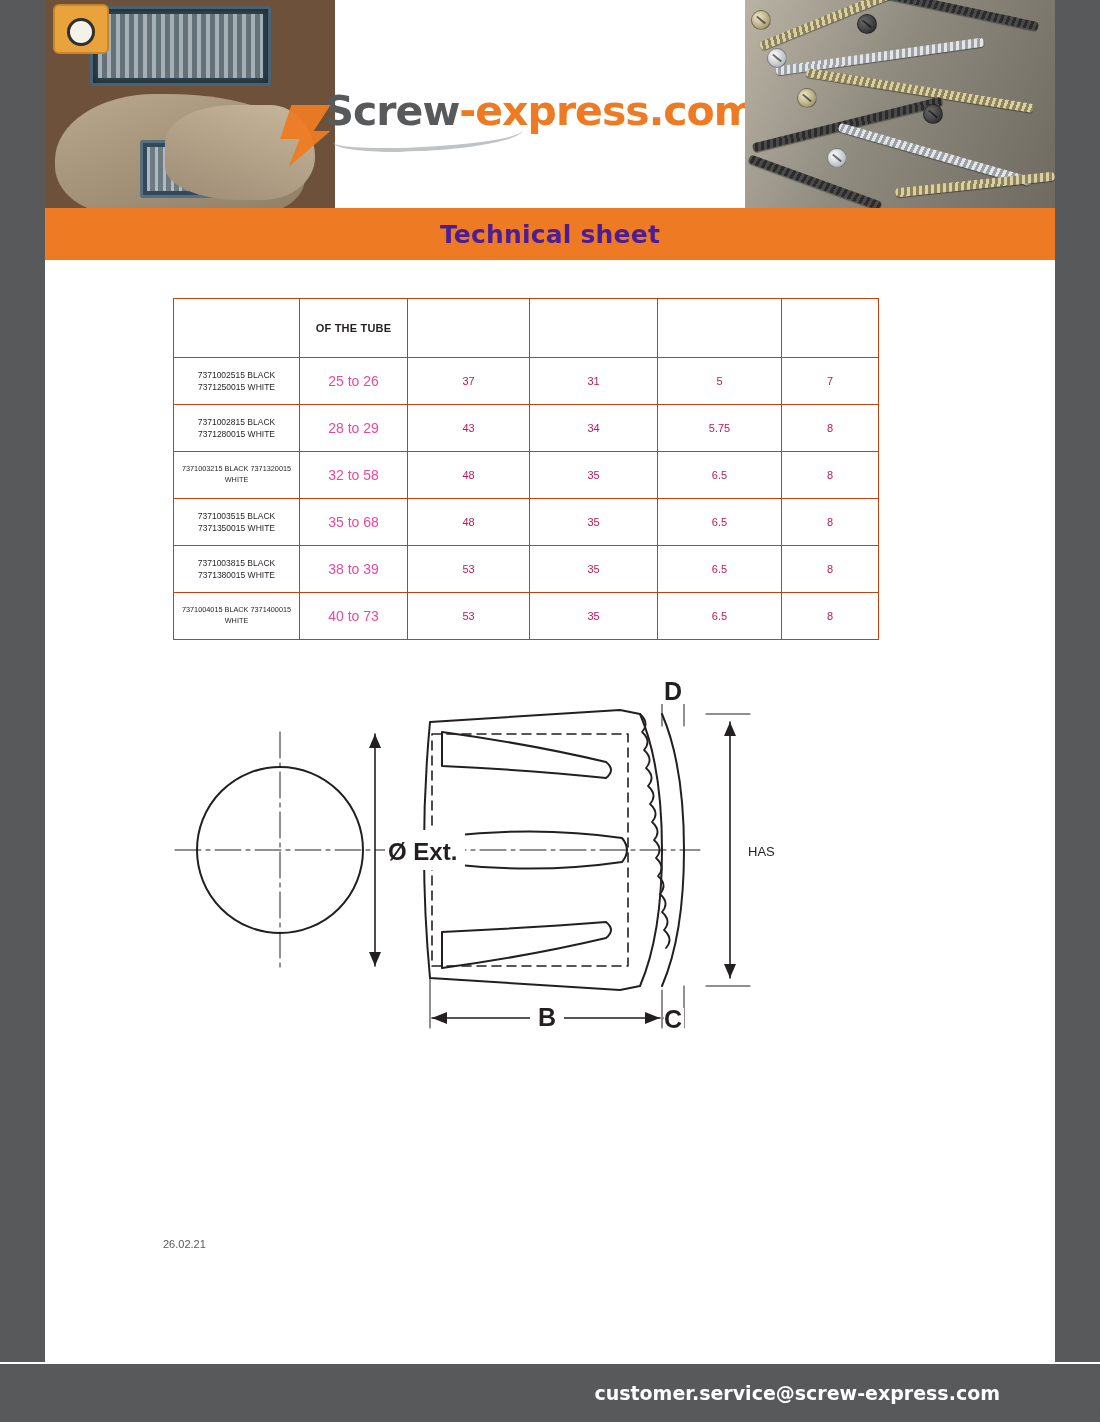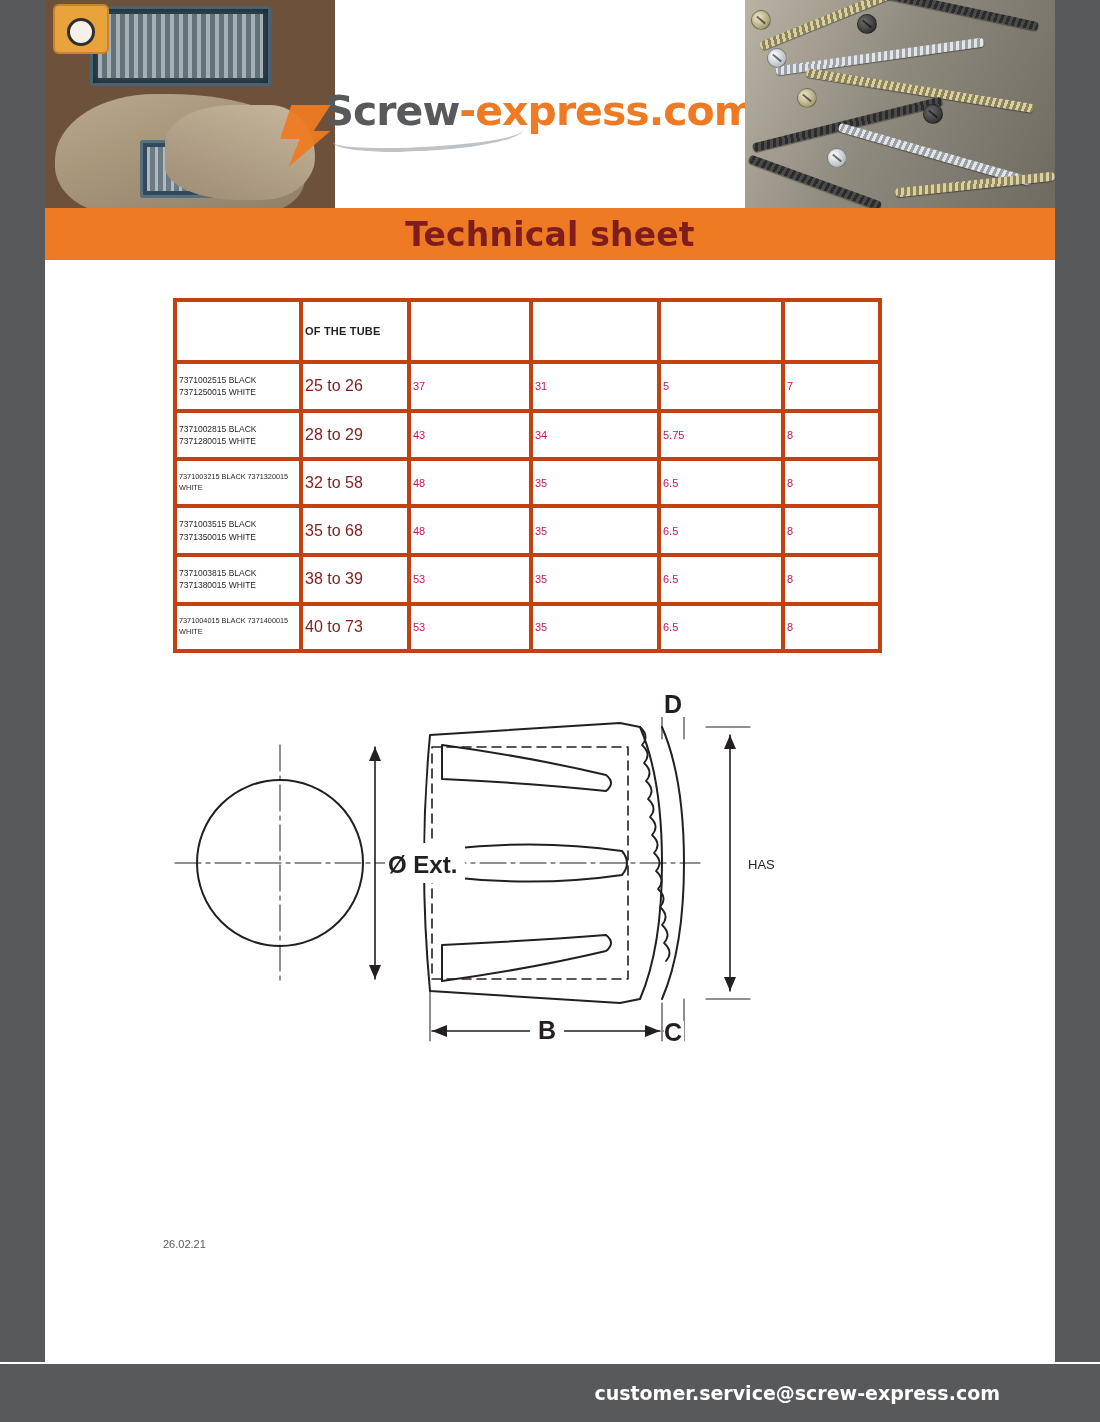--- a/index.html
+++ b/index.html
@@ -207,39 +207,39 @@
     height: 52px;
     background: #ee7b23;
     display: flex;
     align-items: center;
     justify-content: center;
     position: relative;
   }
   .title-bar h1 {
     margin: 0;
     font-family: "DejaVu Sans", sans-serif;
-    font-size: 33px;
+    font-size: 25px;
     font-weight: bold;
-    color: #7f1d1d;
+    color: #4c1d95;
     letter-spacing: .2px;
   }
 
   
   .table-wrap {
     margin: 38px 0 0 128px;
     width: 705px;
   }
   table.spec {
     border-collapse: collapse;
     width: 100%;
     table-layout: fixed;
   }
   table.spec td, table.spec th {
-    border: 4px solid #c2410c;
-    text-align: left;
+    border: 1px solid #c2410c;
+    text-align: center;
     vertical-align: middle;
     padding: 10px 2px;
   }
   table.spec thead td {
     height: 38px;
     font-size: 11px;
     font-weight: bold;
     color: #231f20;
     letter-spacing: .2px;
   }
@@ -256,22 +256,22 @@
     line-height: 1.45;
     color: #231f20;
     padding: 3px 5px;
   }
   .ref-cell.small { font-size: 7.3px; }
   .val-cell {
     font-size: 11px;
     color: #be185d;
   }
   .tube-cell {
-    font-size: 16px;
-    color: #7f1d1d;
+    font-size: 14px;
+    color: #ec4899;
   }
 
   
   .drawing {
     position: relative;
     margin: 30px auto 0 auto;
     width: 760px;
     height: 380px;
   }
   .drawing svg { display: block; }

